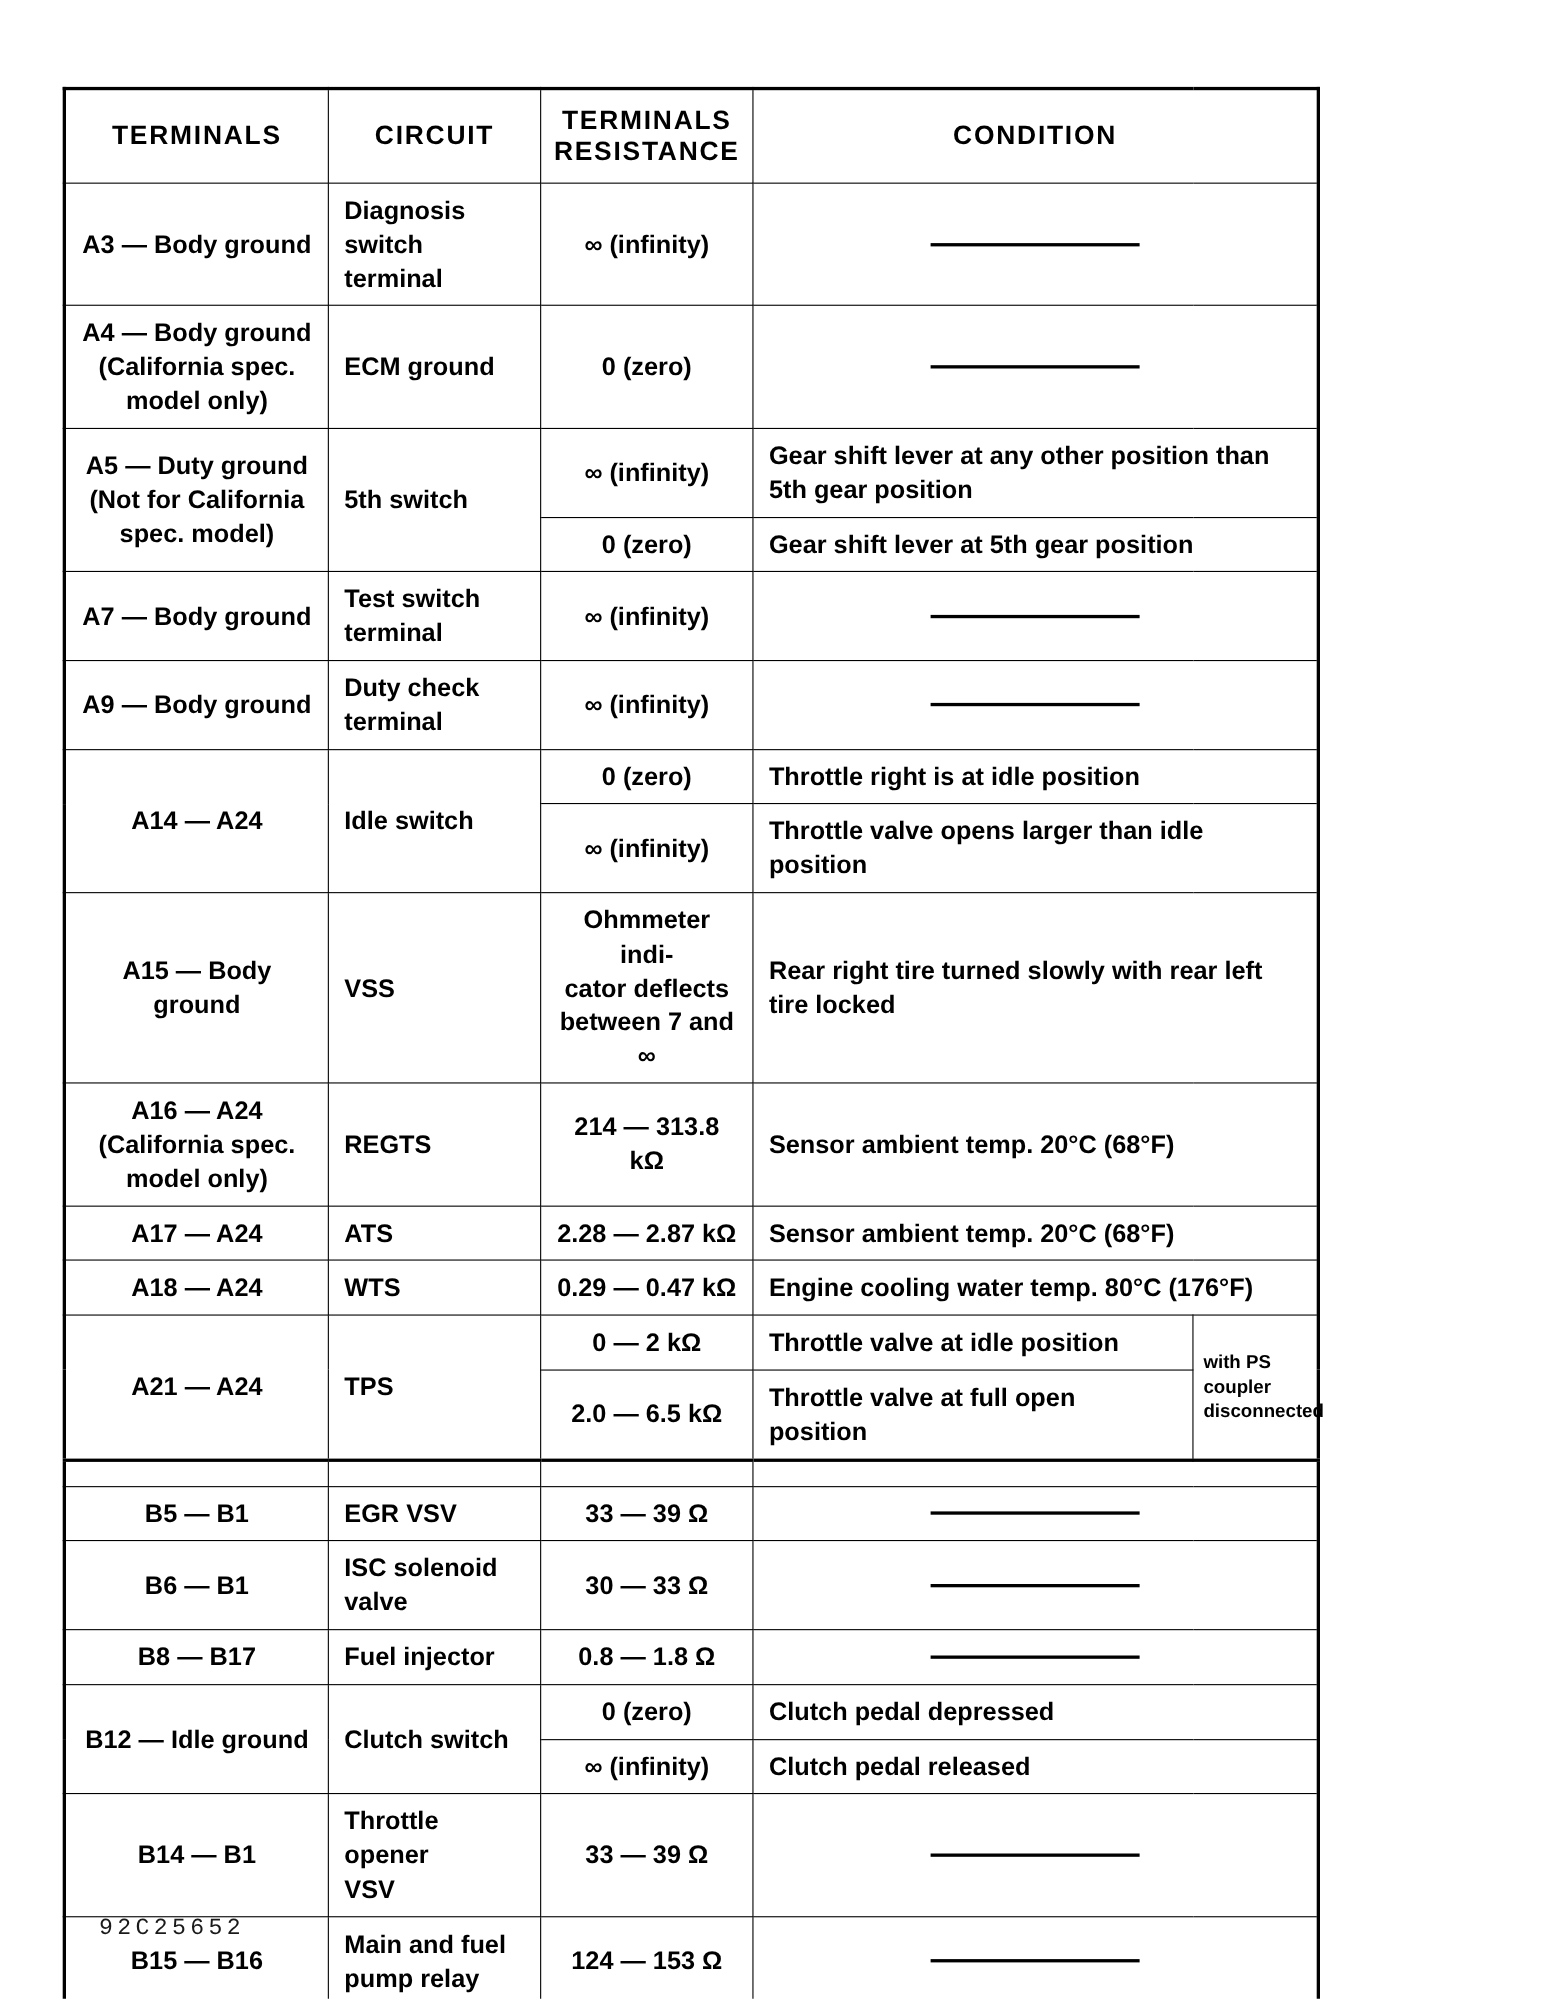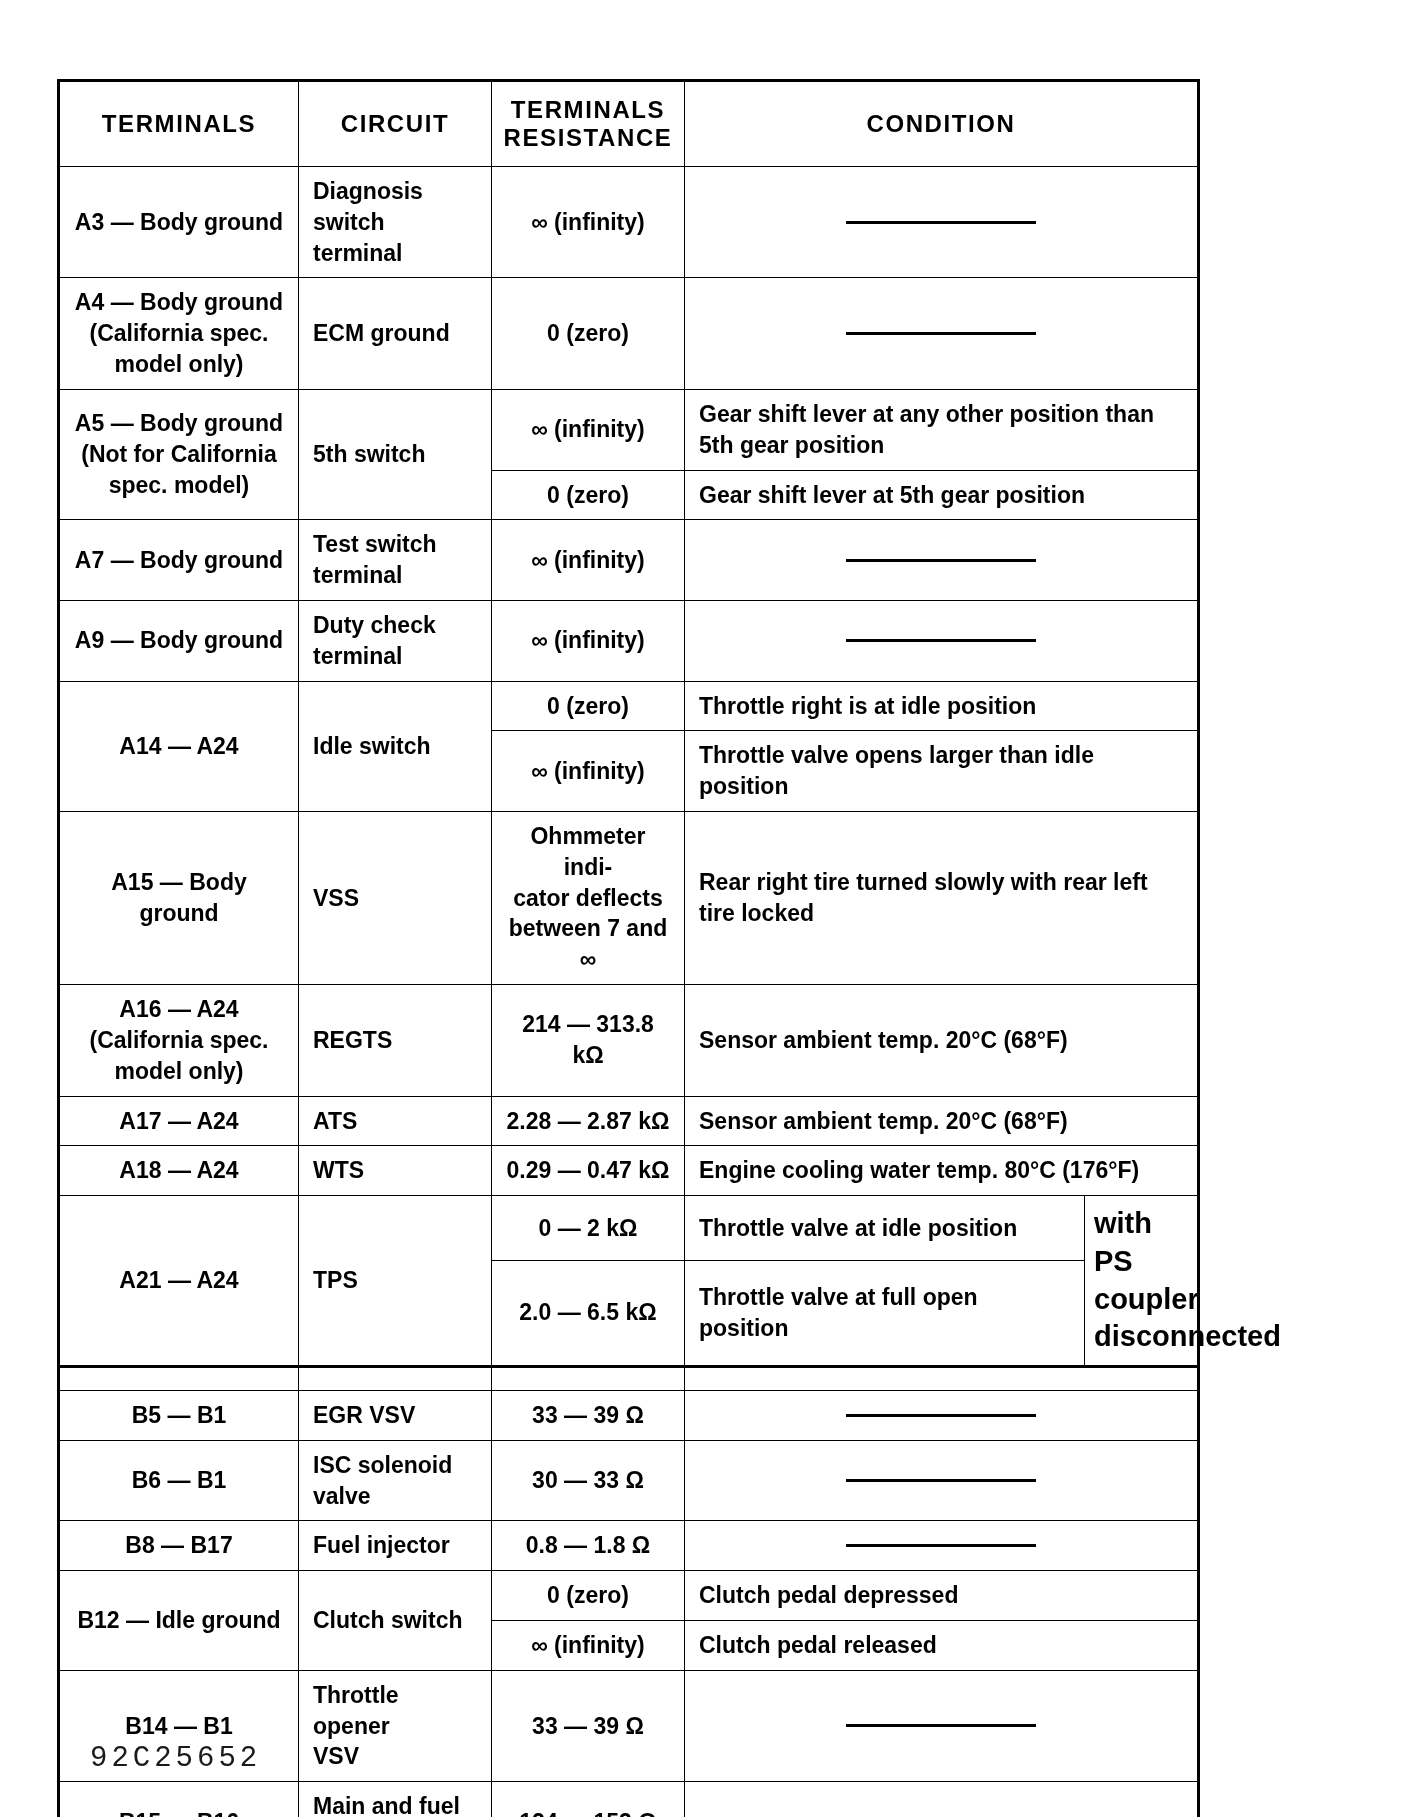--- a/index.html
+++ b/index.html
@@ -65,21 +65,21 @@
     padding: 9px 12px;
     font-size: 23px;
     line-height: 1.34;
     font-weight: bold;
   }
 
   td.term-cell .cell { text-align: center; }
   td.circ-cell .cell { text-align: left; padding-left: 14px; }
   td.res-cell  .cell { text-align: center; }
   td.cond-cell .cell { text-align: left; padding-left: 14px; }
-  td.note-cell .cell { text-align: left; padding-left: 9px; font-size: 29px; line-height: 1.3; }
+  td.note-cell .cell { text-align: left; padding-left: 9px; font-size: 17px; line-height: 1.3; }
 
   
   .dashline {
     display: block;
     margin: 0 auto;
     width: 190px;
     height: 0;
     border-top: 3px solid #000;
   }
   td.cond-cell.dash-cell {
@@ -98,21 +98,21 @@
   }
 
   .thick-top > td { border-top: 3px solid #000; }
   .thick-bottom > td { border-bottom: 3px solid #000; }
 
   .footer-code {
     position: absolute;
     left: 90px;
     top: 1742px;
     font-family: "Liberation Mono", monospace;
-    font-size: 29px;
+    font-size: 21px;
     letter-spacing: 4px;
     color: #1a1a1a;
     font-weight: normal;
   }
   .multi {
     white-space: pre-line;
   }
 </style>
 </head>
 <body>
@@ -177,21 +177,21 @@
           </td>
           <td class="cond-cell dash-cell" colspan="2">
             <div class="cell">
                 <span class="dashline"></span>
               </div>
           </td>
         </tr>
 
         <tr class="thick-top">
           <td class="term-cell" rowspan="2">
-            <div class="cell multi">A5 — Body ground
+            <div class="cell multi">A5 — Duty ground
 (Not for California
 spec. model)</div>
           </td>
           <td class="circ-cell" rowspan="2">
             <div class="cell multi">5th switch</div>
           </td>
           <td class="res-cell">
             <div class="cell multi">∞ (infinity)</div>
           </td>
           <td class="cond-cell" colspan="2">

